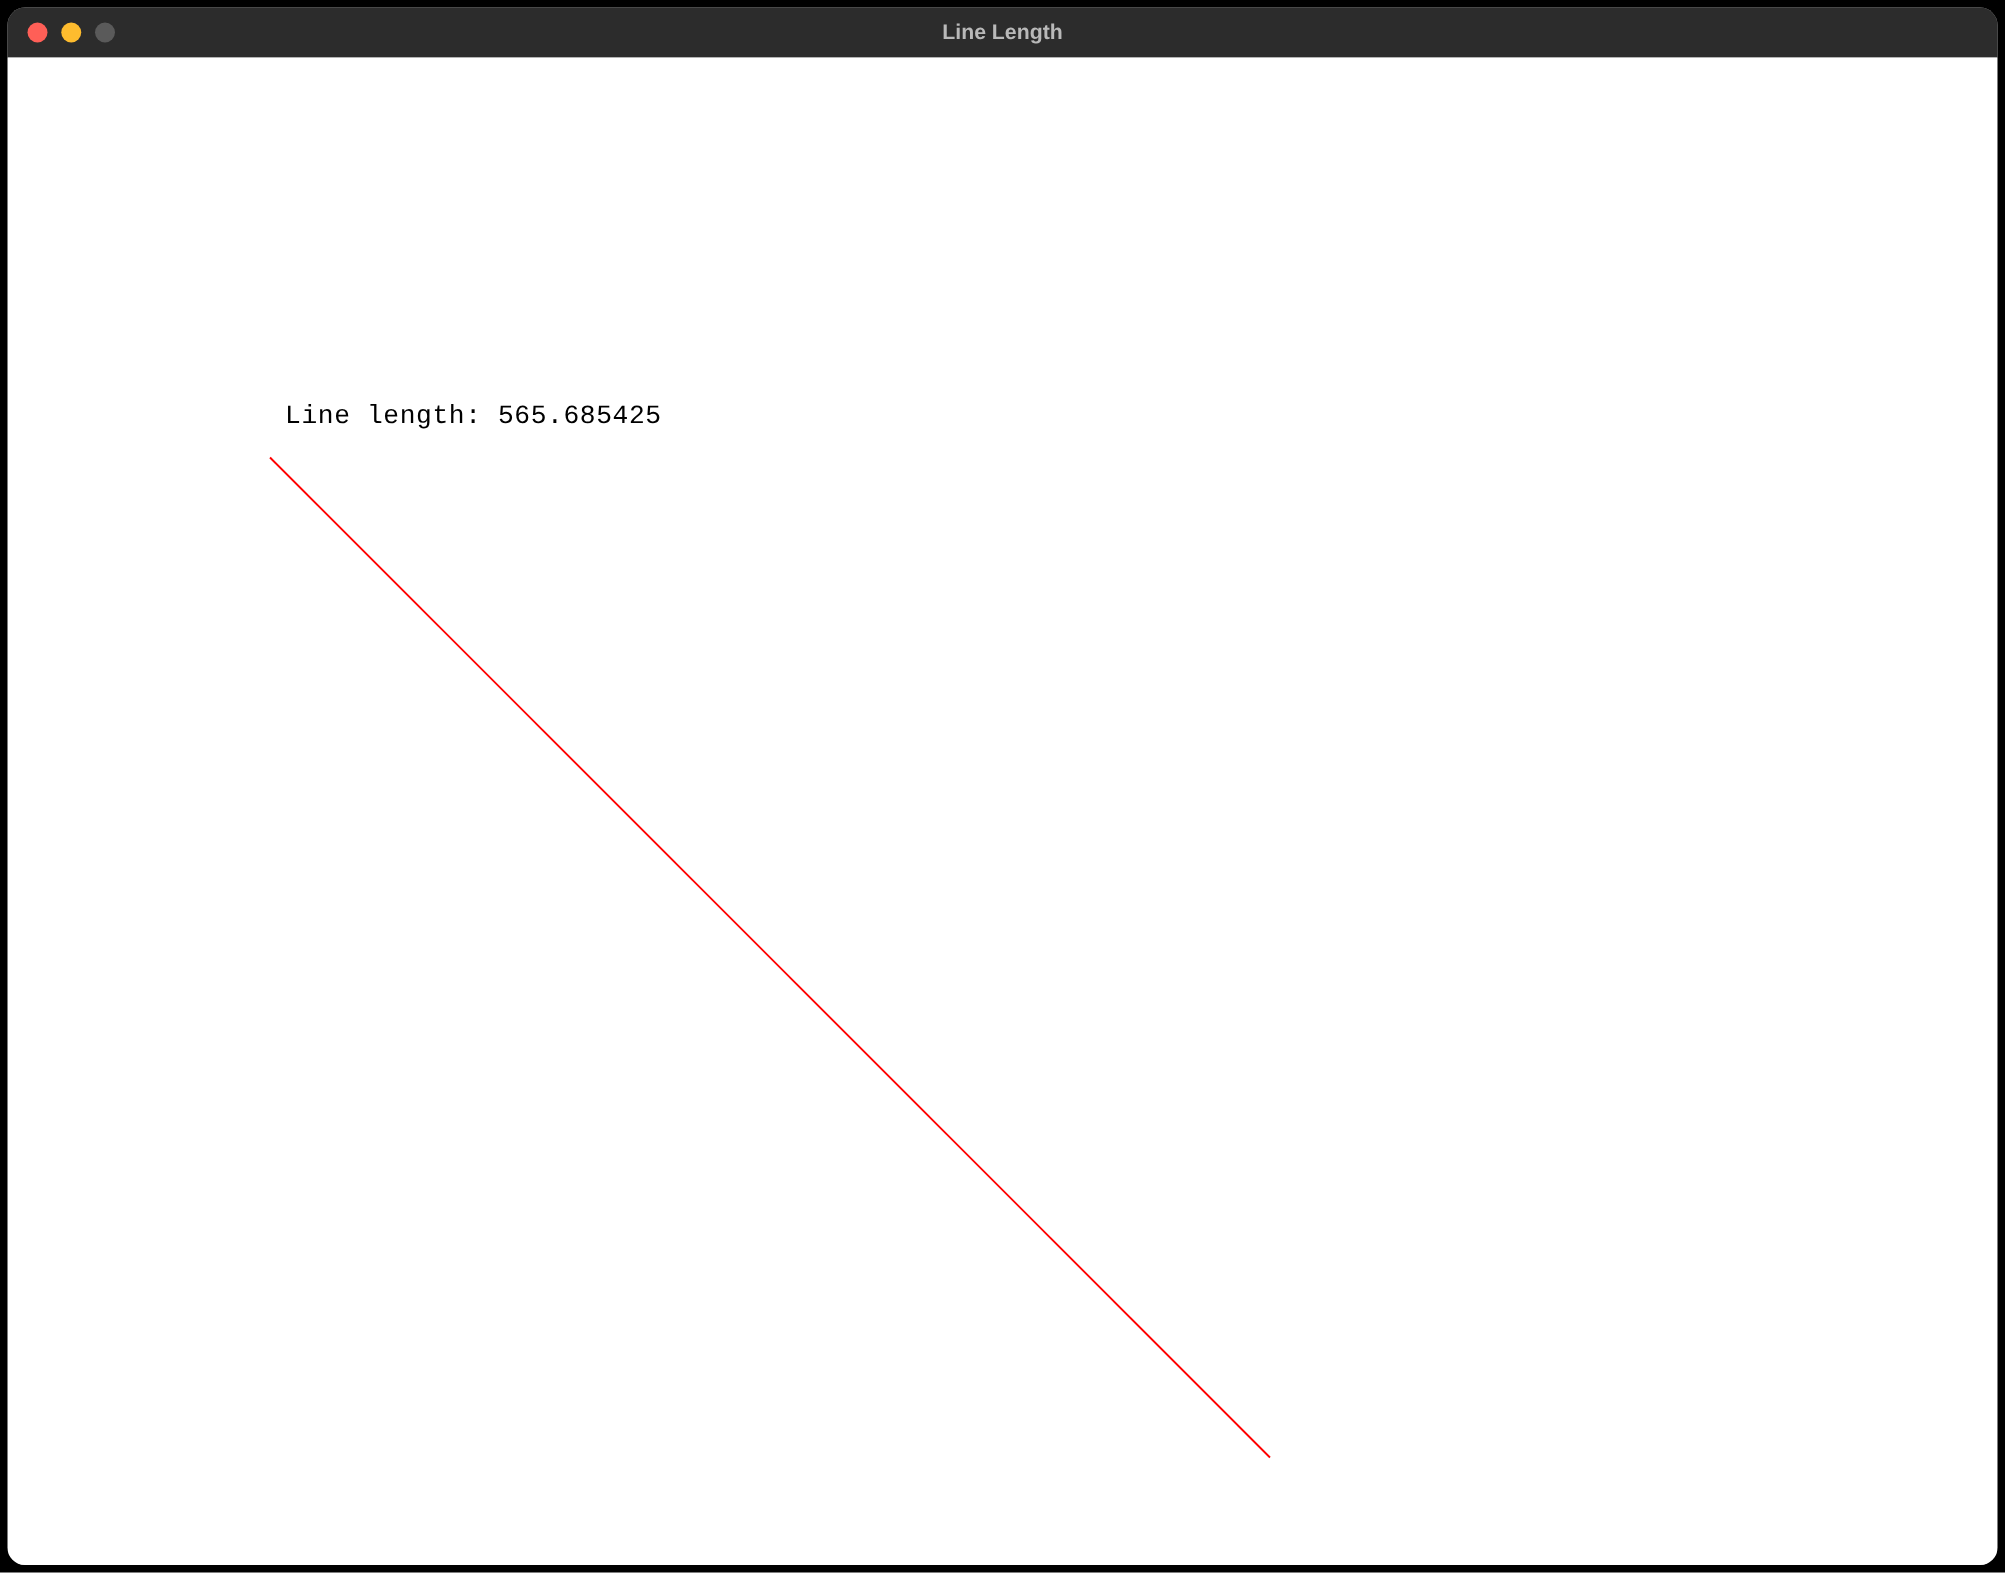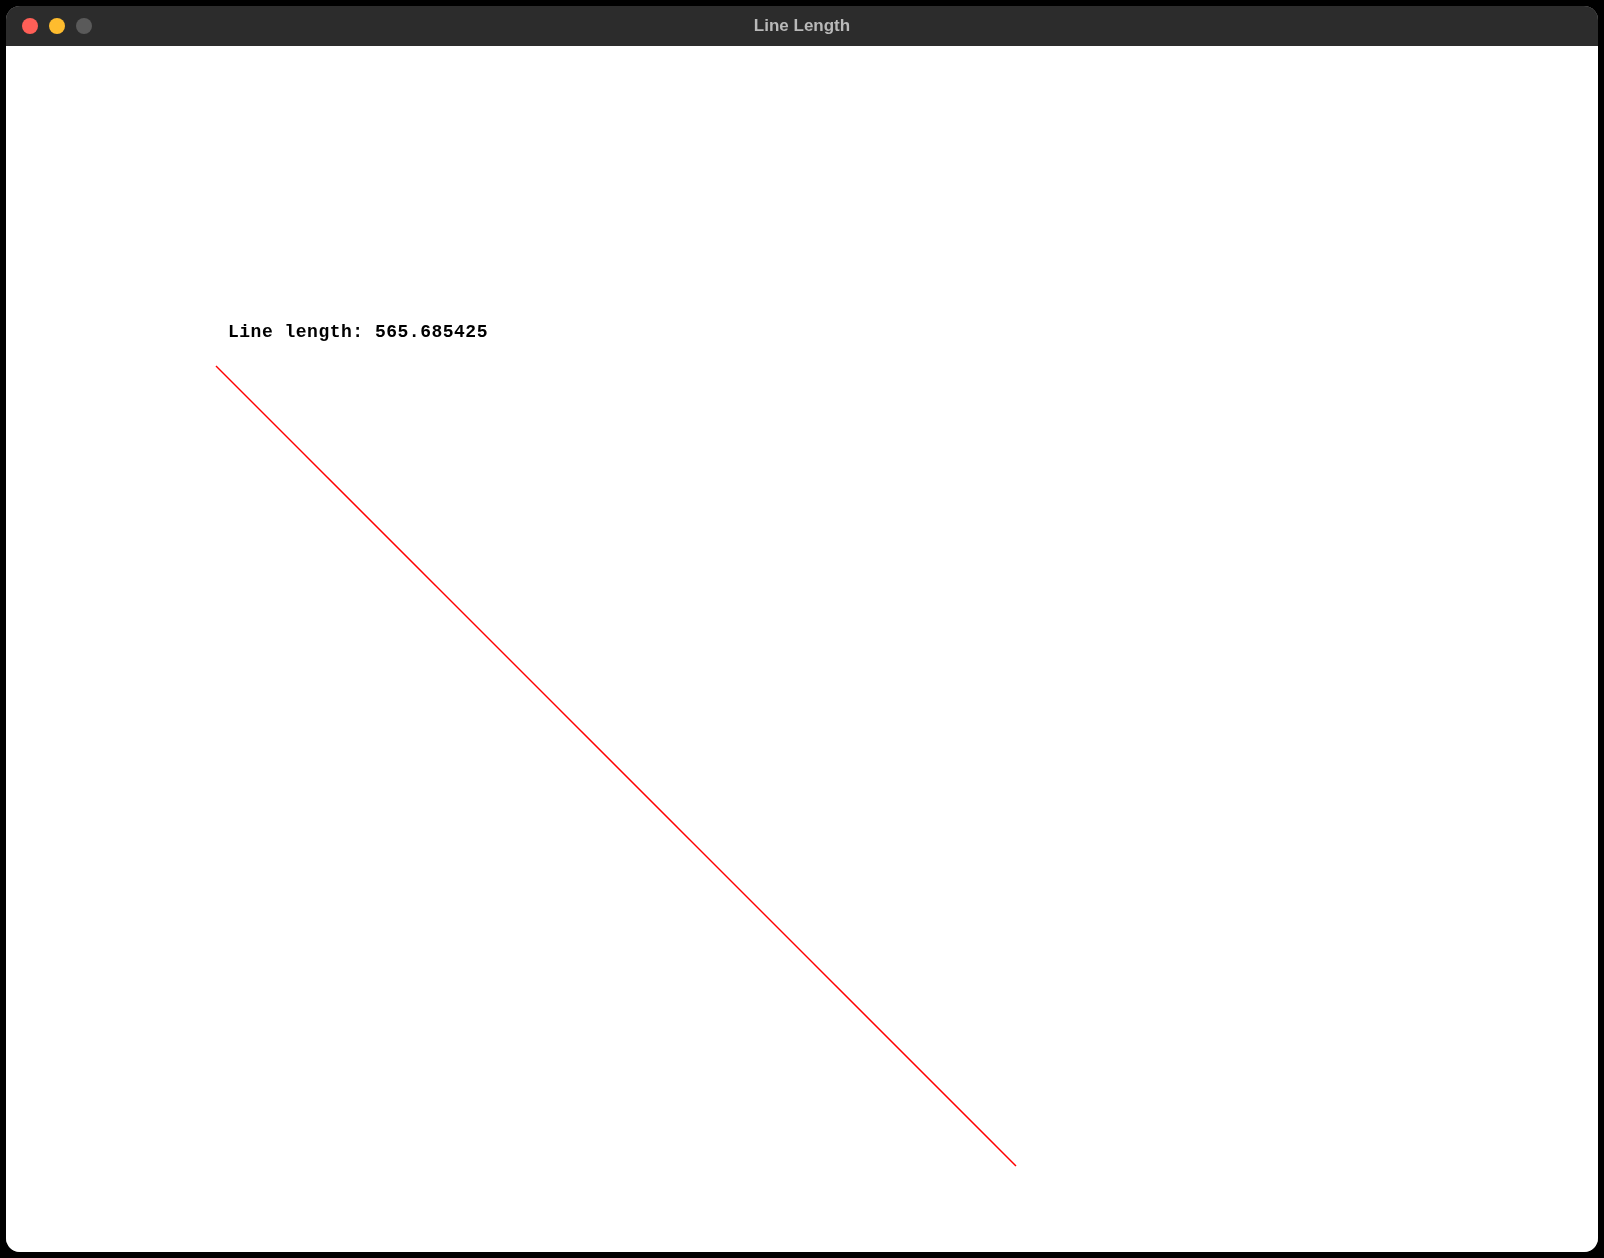--- a/index.html
+++ b/index.html
@@ -60,22 +60,22 @@
       position: absolute;
       top: 40px;
       left: 0;
       right: 0;
       bottom: 0;
       background: #ffffff;
     }
     .length-label {
       position: absolute;
       font-family: "Courier New", Courier, monospace;
-      font-weight: bold;
-      font-size: 18px;
+      font-weight: normal;
+      font-size: 21px;
       color: #000;
       white-space: pre;
       letter-spacing: 0.5px;
     }
     .diag-line {
       position: absolute;
       top: 0;
       left: 0;
       width: 100%;
       height: 100%;

